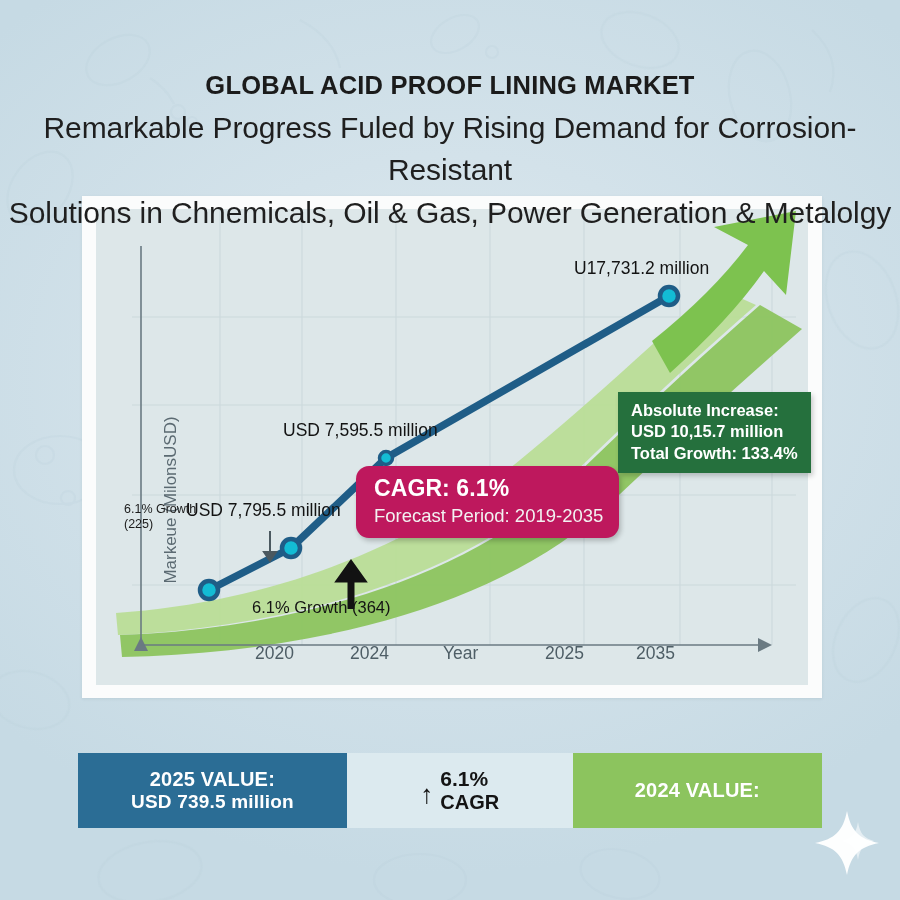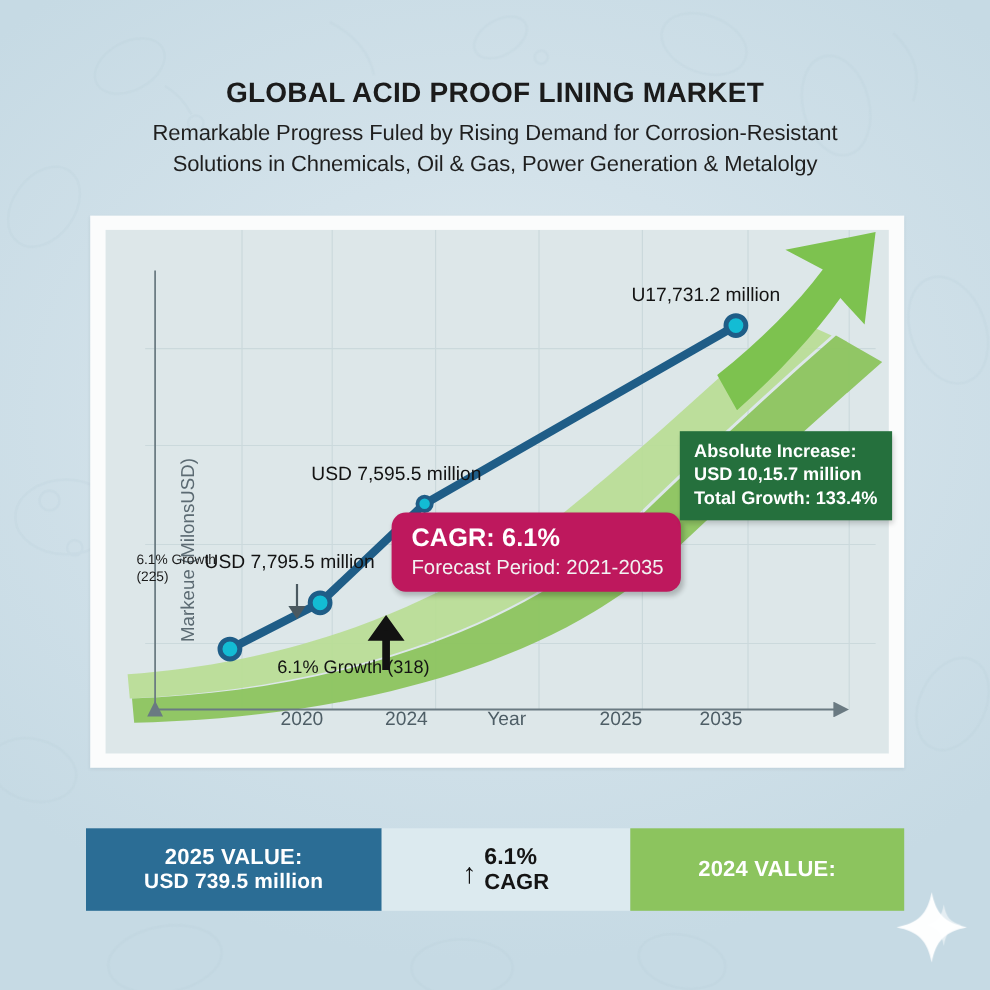--- a/index.html
+++ b/index.html
@@ -22,21 +22,21 @@
   
   #header {
     position:absolute; top:72px; left:0; width:900px;
     text-align:center; z-index:5;
   }
   #main-title {
     font-size:25.5px; font-weight:bold; color:#1b1b1b;
     letter-spacing:.2px; line-height:1.08;
   }
   .subtitle-line {
-    font-size:20px; color:#1f1f1f; line-height:1.42;
+    font-size:30px; color:#1f1f1f; line-height:1.42;
     letter-spacing:-.1px;
   }
   #subtitle { margin-top:7px; }
 
   
   #chart-frame {
     position:absolute; left:82px; top:196px; width:740px; height:502px;
     background:#fbfcfc; z-index:4;
     box-shadow:0 1px 3px rgba(60,80,95,.10);
   }
@@ -209,31 +209,31 @@
 </div>
 
 <div class="chart-label" id="label-top">U17,731.2 million</div>
 <div class="chart-label" id="label-mid">USD 7,595.5 million</div>
 <div class="chart-label" id="label-low">USD 7,795.5 million</div>
 
 <div class="chart-label" id="label-growth-left">
   <div>6.1% Growth</div>
   <div>(225)</div>
 </div>
-<div class="chart-label" id="label-growth-bottom">6.1% Growth (318)</div>
+<div class="chart-label" id="label-growth-bottom">6.1% Growth (364)</div>
 
 <div class="x-tick" style="left:255px">2020</div>
 <div class="x-tick" style="left:350px">2024</div>
 <div class="x-tick" style="left:443px">Year</div>
 <div class="x-tick" style="left:545px">2025</div>
 <div class="x-tick" style="left:636px">2035</div>
 
 <div id="cagr-box">
   <div id="cagr-title">CAGR: 6.1%</div>
-  <div id="cagr-period">Forecast Period: 2021-2035</div>
+  <div id="cagr-period">Forecast Period: 2019-2035</div>
 </div>
 
 <div id="abs-box">
   <div>Absolute Increase:</div>
   <div>USD 10,15.7 million</div>
   <div>Total Growth: 133.4%</div>
 </div>
 
 <div id="stats">
   <div class="stat-box" id="stat-left">

